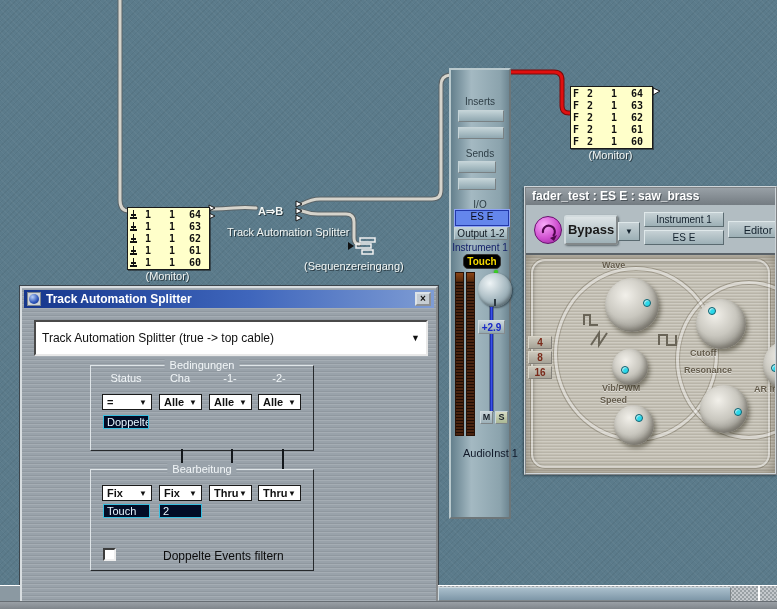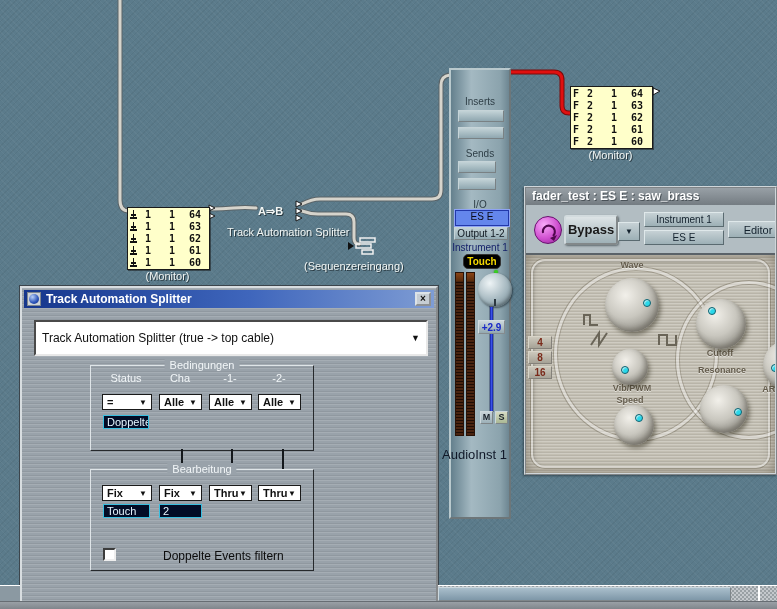--- a/index.html
+++ b/index.html
@@ -41,21 +41,21 @@
   #panknob{border-radius:50%;
     background:radial-gradient(circle at 35% 30%, #eef4f6, #a3b6be 55%, #5f737c);
     box-shadow:1px 1px 2px rgba(20,30,36,.6), inset -1px -2px 3px rgba(40,50,56,.4);}
   .pannotch{position:absolute;left:50%;bottom:1px;width:2px;height:7px;margin-left:-1px;background:#2c3840;}
   #panled{width:4px;height:4px;border-radius:50%;background:#38d020;box-shadow:0 0 2px #2a8a14;}
   #faderline{background:linear-gradient(90deg,#1020a0,#3a52e8,#1020a0);box-shadow:0 0 0 1px rgba(10,16,60,.35);}
   #fadercap{background:linear-gradient(180deg,#cdd8dc,#93a8b0);border:1px outset #d4dee2;
     color:#1828c8;font-size:10px;font-weight:bold;text-align:center;line-height:13px;box-sizing:border-box;}
   .msbtn{background:linear-gradient(180deg,#c9d4d8,#9cb0b8);border:1px outset #ccd8dc;
     font-size:9px;font-weight:bold;color:#182028;text-align:center;line-height:11px;box-sizing:border-box;}
-  #stripname{font-size:13px;color:#101828;text-align:left;}
+  #stripname{font-size:11px;color:#101828;text-align:right;}
   
   #plugin{left:524px;top:186px;width:253px;height:289px;overflow:hidden;
     background:#b2bdc2;border:2px ridge #cfd6da;box-sizing:border-box;box-shadow:-1px 1px 2px rgba(20,30,36,.5);}
   #plug-titlebar{left:0;top:0;right:0;height:17px;background:linear-gradient(180deg,#98a0a6,#747c82);
     color:#fff;font-weight:bold;font-size:12px;line-height:17px;padding-left:6px;text-shadow:1px 1px 0 #4a5258;}
   #plug-header{left:0;top:17px;right:0;height:48px;background:#b2bdc2;border-bottom:2px solid #5a6268;}
   #linkbtn{border-radius:50%;background:radial-gradient(circle at 35% 30%, #f9aaf9, #d050d0 55%, #8a2090);
     border:1px solid #6a1070;}
   #bypass{background:linear-gradient(180deg,#dde4e6,#9fb1b7);border:2px outset #d2dbde;border-radius:3px;
     font-size:13px;font-weight:bold;color:#1a1a1a;text-align:center;box-shadow:1px 1px 2px rgba(30,40,46,.55);}
@@ -67,21 +67,21 @@
     box-shadow:inset 0 0 14px rgba(80,70,50,.55);}
   .frame{border:2px solid rgba(255,255,255,.45);border-radius:14px;
     box-shadow:0 0 0 1px rgba(90,80,60,.35), inset 1px 1px 3px rgba(0,0,0,.18);}
   .ring{border:3px solid rgba(255,255,255,.38);border-radius:50%;
     box-shadow:0 0 0 1px rgba(90,80,60,.35), inset 0 0 0 1px rgba(90,80,60,.3);}
   .knob{border-radius:50%;
     background:radial-gradient(circle at 38% 32%, #f2f0ea, #c9c7bf 45%, #9c9a92 72%, #7e7c74);
     box-shadow:2px 3px 4px rgba(50,45,30,.5), inset -2px -3px 5px rgba(70,66,56,.4);}
   .kdot{position:absolute;width:6px;height:6px;border-radius:50%;background:#28d8ea;
     border:1px solid #15606e;box-shadow:inset 1px 1px 1px rgba(255,255,255,.7);}
-  .plabel{font-size:9px;font-weight:bold;color:#645c4c;text-align:center;
+  .plabel{font-size:9px;font-weight:bold;color:#645c4c;
     text-shadow:0 1px 0 rgba(255,255,255,.55);white-space:nowrap;}
   .octbtn{background:linear-gradient(180deg,#ccc8bc,#a6a296);border:1px outset #d8d4c8;
     color:#7a2a1a;font-size:10px;font-weight:bold;text-align:center;line-height:12px;box-sizing:border-box;}
   
   #dialog{left:20px;top:286px;width:418px;height:318px;
     background-color:#99a2aa;
     background-image:repeating-linear-gradient(180deg, rgba(255,255,255,.12) 0 1px, transparent 1px 3px, rgba(0,0,0,.06) 3px 4px);
     border:2px outset #d8dde0;box-sizing:border-box;box-shadow:0 0 0 1px #3c454c;}
   #dlg-titlebar{left:2px;top:2px;width:410px;height:18px;
     background:linear-gradient(90deg,#15368c,#3f66bc 55%,#7e9cd4);

